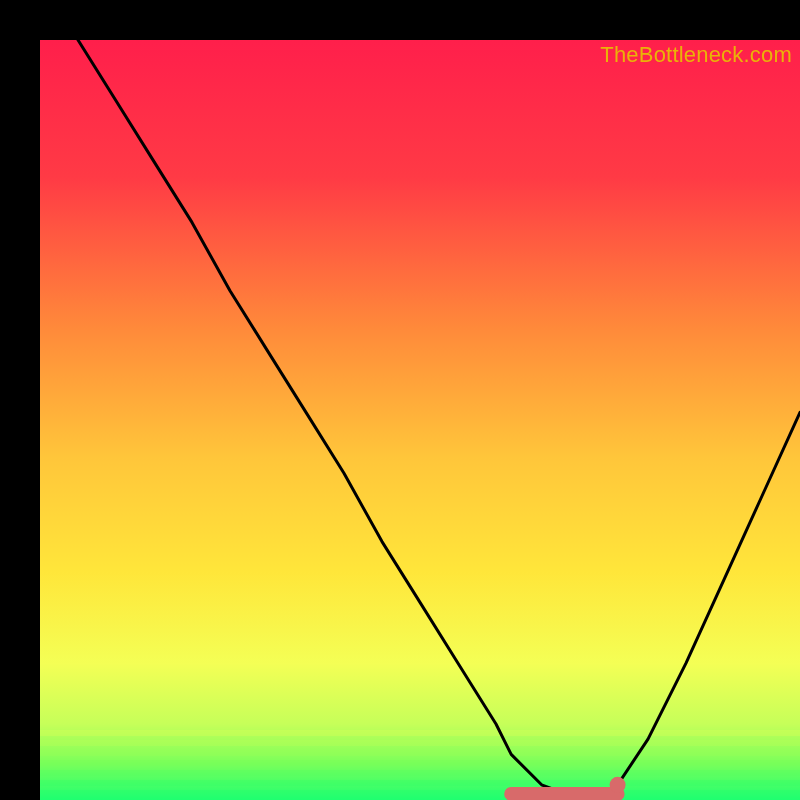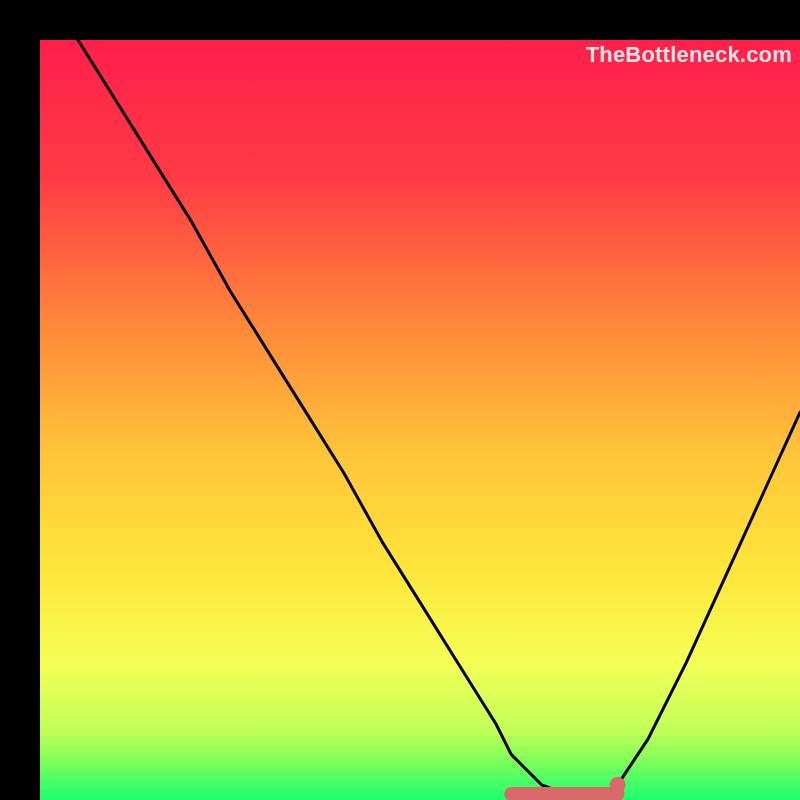--- a/index.html
+++ b/index.html
@@ -31,23 +31,23 @@
     position: absolute;
     left: 0;
     top: 0;
     width: 100%;
     height: 100%;
   }
   .watermark {
     position: absolute;
     top: 2px;
     right: 8px;
-    color: #e5e5e5;
+    color: #eab308;
     font-size: 22px;
-    font-weight: 700;
+    font-weight: 400;
     letter-spacing: 0.2px;
     z-index: 5;
   }
   svg.curve {
     position: absolute;
     left: 0;
     top: 0;
     width: 100%;
     height: 100%;
     z-index: 3;

